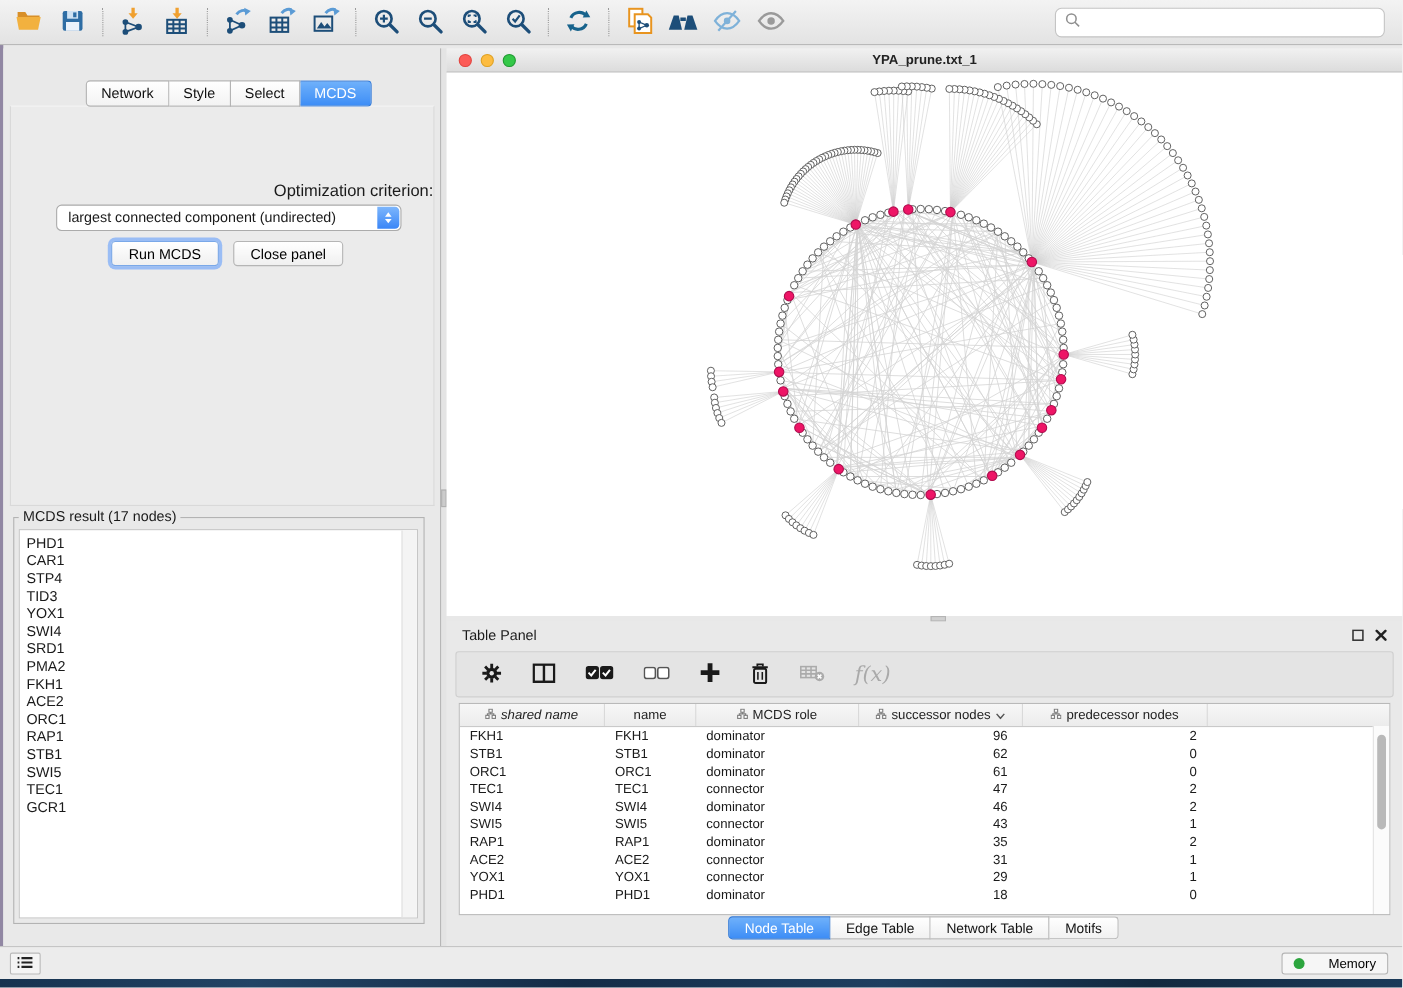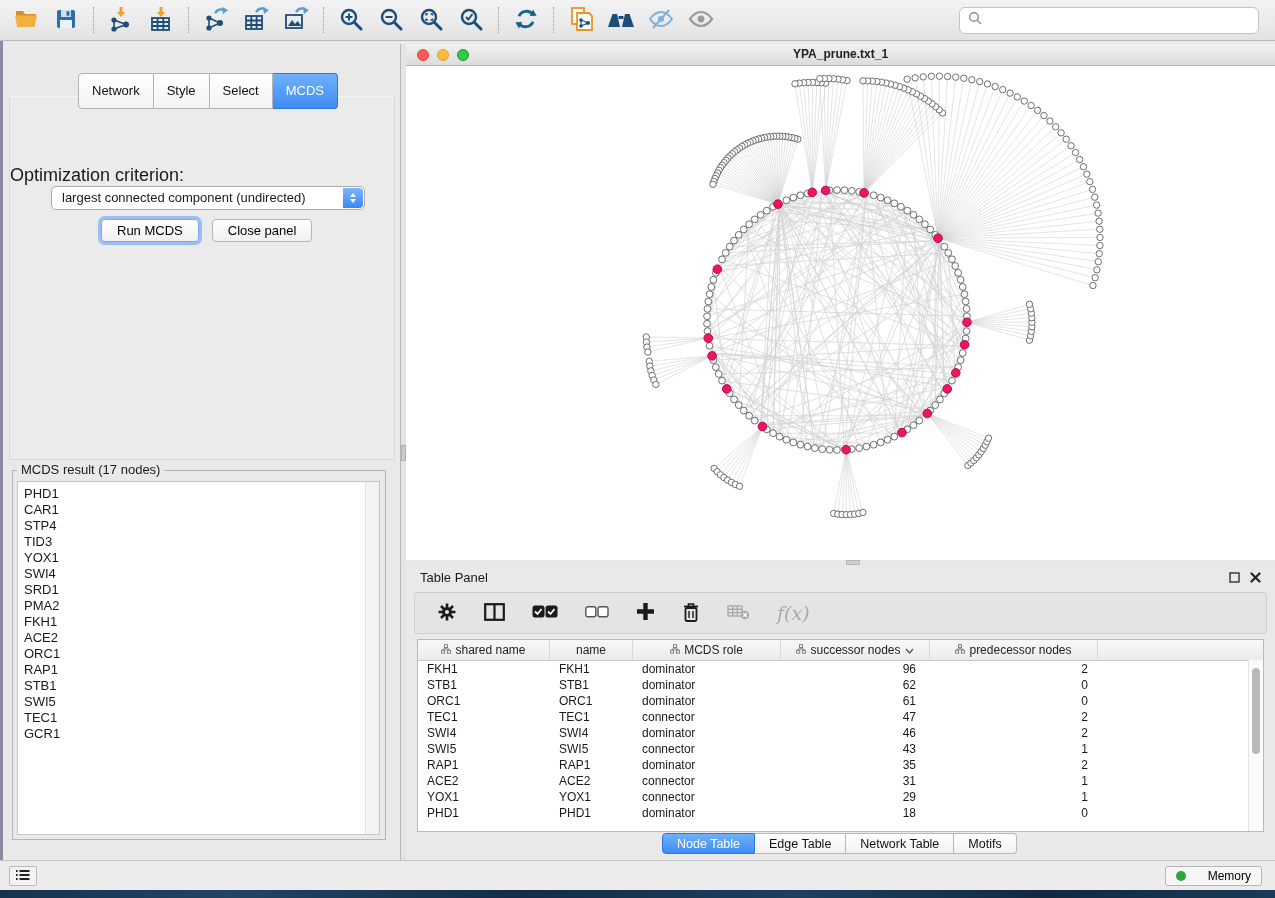--- a/index.html
+++ b/index.html
@@ -22,27 +22,27 @@
 
   
   .control-panel{position:absolute;left:3px;top:44px;width:397px;height:816px;background:#e9e9e9;}
   .panel-titlebar{position:absolute;left:0;top:0;right:0;height:26px;display:flex;align-items:center;
                   padding:0 12px;font-size:13px;}
   .win-btns{margin-left:auto;display:flex;gap:10px;align-items:center;}
   .win-btn{background:none;border:none;padding:0;cursor:pointer;display:flex;}
   .cp-inner{position:absolute;left:6px;top:52px;right:5px;height:362px;background:#ebebeb;
             border:1px solid #d9d9d9;border-top-color:#f4f4f4;}
   .cp-tabs{position:absolute;left:75px;top:29px;display:flex;z-index:3;}
-  .cptab{height:36px;line-height:20px;padding:0 13px;font-size:13px;background:linear-gradient(#fff,#f3f3f3);
+  .cptab{height:24px;line-height:20px;padding:0 13px;font-size:13px;background:linear-gradient(#fff,#f3f3f3);
          border:1px solid #b4b4b4;border-left:none;cursor:pointer;color:#111;
          font-family:"Liberation Sans",sans-serif;}
   .cptab:first-child{border-left:1px solid #b4b4b4;border-radius:4px 0 0 4px;}
   .cptab:last-child{border-radius:0 4px 4px 0;}
   .cptab.active{background:linear-gradient(#6fb1fb,#3d8df6);border-color:#2f78d8;color:#fff;}
-  .opt-label{position:absolute;left:0;top:68px;width:100%;text-align:left;font-size:18px;}
+  .opt-label{position:absolute;left:0;top:68px;width:100%;text-align:right;font-size:15px;}
   .dropdown{position:absolute;left:41px;top:89px;width:314px;height:24px;background:#fff;
             border:1px solid #ababab;border-radius:5px;box-sizing:border-box;font-size:13px;
             line-height:22px;padding-left:10px;cursor:pointer;}
   .dd-stepper{position:absolute;right:1px;top:1px;width:20px;height:20px;border-radius:0 4px 4px 0;
               background:linear-gradient(#7db6fc,#3a86f7);display:flex;flex-direction:column;
               align-items:center;justify-content:center;gap:2px;}
   .tri-up{width:0;height:0;border-left:3.5px solid transparent;border-right:3.5px solid transparent;
           border-bottom:4.5px solid #fff;}
   .tri-down{width:0;height:0;border-left:3.5px solid transparent;border-right:3.5px solid transparent;
             border-top:4.5px solid #fff;}
@@ -1067,21 +1067,21 @@
                 <path d="M1 5.3h14M1 8.6h14M5.7 2v10M10.3 2v10"></path>
               </g>
               <circle cx="18" cy="11" r="4.3" fill="#ababab"></circle>
               <path d="M16.3 9.3l3.4 3.4M19.7 9.3l-3.4 3.4" stroke="#fff" stroke-width="1.4"></path>
             </svg></span>
         </button>
       <span class="fx-label">f(x)</span>
     </div>
     <div class="tblwrap">
       <div class="thead">
-          <div class="th" style="width: 132px;">
+          <div class="th" style="width: 132px; font-style: italic;">
             <span><svg width="10" height="10" viewBox="0 0 10 10">
                 <g fill="#fff" stroke="#7d7d7d" stroke-width="1">
                   <rect x="3.5" y="0.7" width="3" height="2.8"></rect>
                   <rect x="0.6" y="6.3" width="3" height="2.8"></rect>
                   <rect x="6.4" y="6.3" width="3" height="2.8"></rect>
                 </g>
                 <path d="M5 3.5v1.5M2.1 6.3V5h5.8v1.3" fill="none" stroke="#7d7d7d" stroke-width="1"></path>
               </svg></span>
             <span>shared name</span>
           </div>

